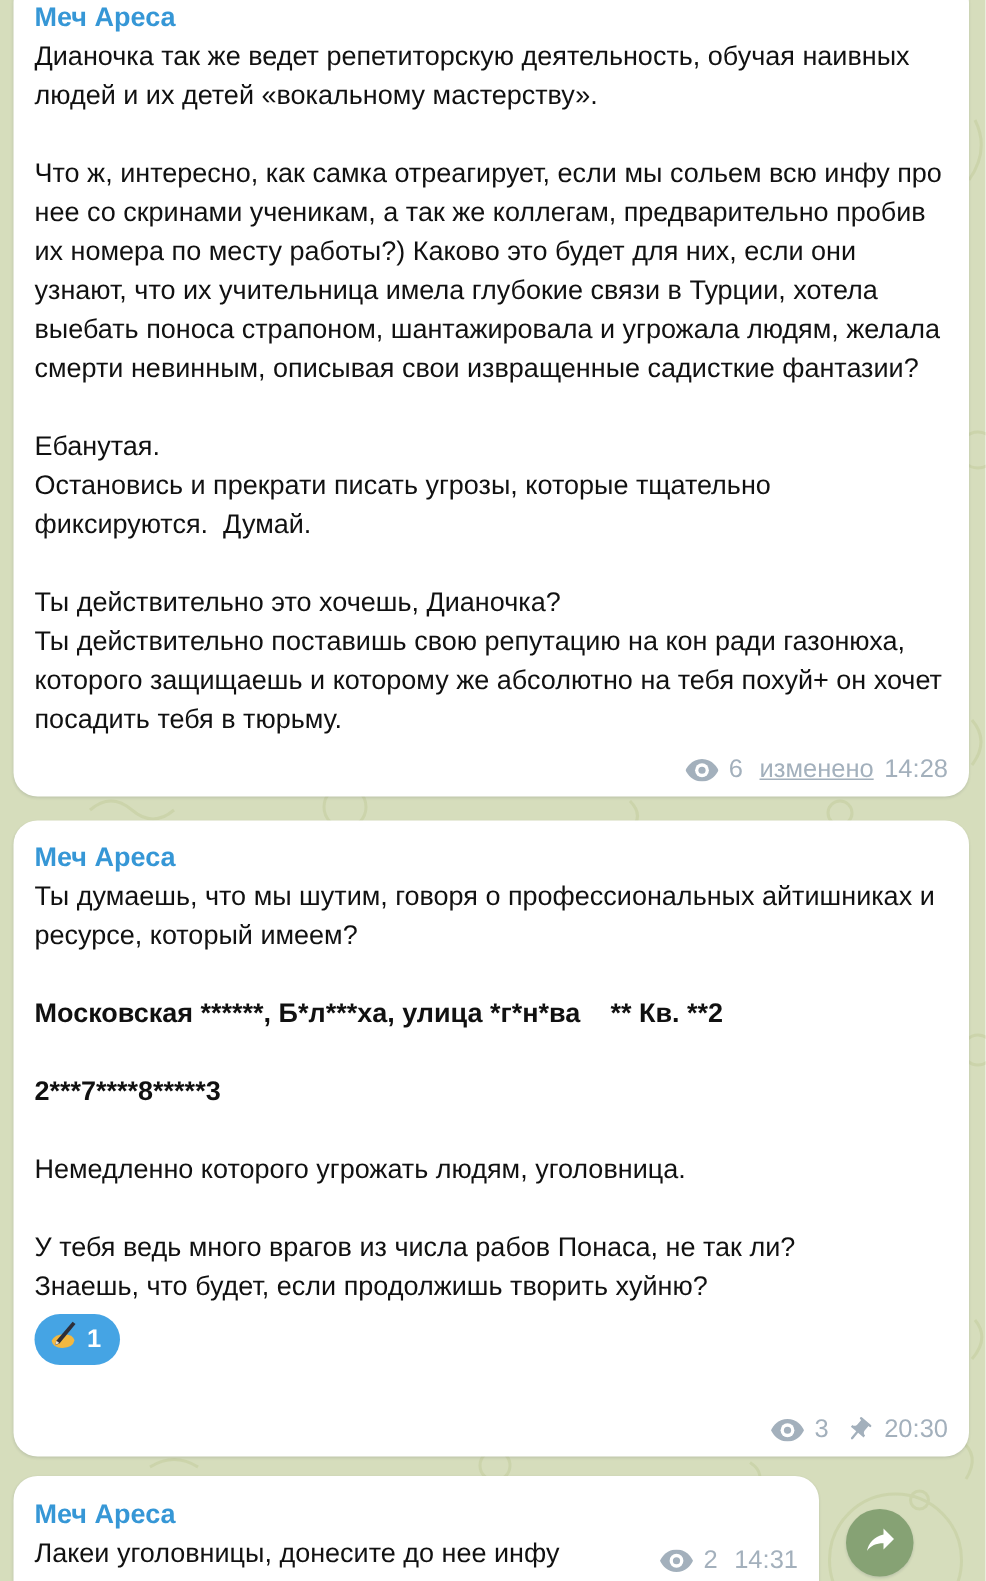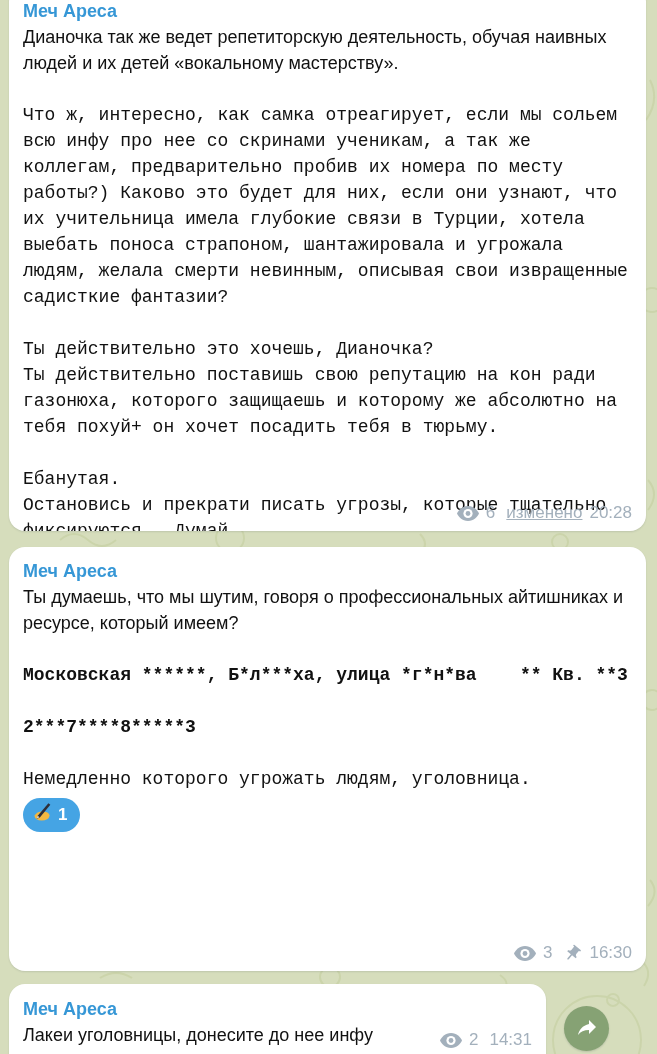--- a/index.html
+++ b/index.html
@@ -29,21 +29,21 @@
   .b3 { left: 9px; top: 984px; width: 537px; height: 95px; }
   .sender {
     color: #3697d6;
     font-weight: 700;
     font-size: 18px;
     line-height: 26px;
     cursor: pointer;
   }
   .body { font-size: 18px; line-height: 26px; }
   .para { white-space: pre-wrap; }
-  .para + .para { margin-top: 26px; font-family: Liberation Mono, monospace; }
+  .para + .para { margin-top: 26px; }
   .para.bold { font-weight: 700; }
   .meta {
     position: absolute;
     right: 14px; bottom: 8px;
     display: flex; align-items: center; gap: 7px;
     color: #a3b0bc;
     font-size: 17px; line-height: 20px;
     white-space: nowrap;
   }
   .b3 .meta { bottom: auto; top: 46px; }
@@ -96,46 +96,48 @@
     <circle cx="652" cy="700" r="10"></circle>
     <path d="M650 880 q10 12 -2 26"></path>
   </g>
 </svg>
 
 <div class="bubble b1">
   <div class="sender">Меч Ареса</div>
   <div class="body">
     <div class="para">Дианочка так же ведет репетиторскую деятельность, обучая наивных людей и их детей «вокальному мастерству».</div>
     <div class="para">Что ж, интересно, как самка отреагирует, если мы сольем всю инфу про нее со скринами ученикам, а так же коллегам, предварительно пробив их номера по месту работы?) Каково это будет для них, если они узнают, что их учительница имела глубокие связи в Турции, хотела выебать поноса страпоном, шантажировала и угрожала людям, желала смерти невинным, описывая свои извращенные садисткие фантазии?</div>
+    <div class="para">Ебанутая.
+Остановись и прекрати писать угрозы, которые тщательно фиксируются.  Думай.</div>
     <div class="para">Ты действительно это хочешь, Дианочка?
 Ты действительно поставишь свою репутацию на кон ради газонюха, которого защищаешь и которому же абсолютно на тебя похуй+ он хочет посадить тебя в тюрьму.</div>
-    <div class="para">Ебанутая.
-Остановись и прекрати писать угрозы, которые тщательно фиксируются.  Думай.</div>
   </div>
   <div class="meta">
     <span class="eye-icon">
       <svg width="22" height="15" viewBox="0 0 22 15">
         <path d="M11 0C5.2 0 1.4 4.3 0 7.5 1.4 10.7 5.2 15 11 15s9.6-4.3 11-7.5C20.6 4.3 16.8 0 11 0z" fill="#a3b0bc"></path>
         <circle cx="11" cy="7.5" r="4.6" fill="#ffffff"></circle>
         <circle cx="11" cy="7.5" r="2.4" fill="#a3b0bc"></circle>
       </svg>
     </span>
     <span>6</span>
     <span class="edited">изменено</span>
-    <span>20:28</span>
+    <span>14:28</span>
   </div>
 </div>
 
 <div class="bubble b2">
   <div class="sender">Меч Ареса</div>
   <div class="body">
     <div class="para">Ты думаешь, что мы шутим, говоря о профессиональных айтишниках и ресурсе, который имеем?</div>
-    <div class="para bold">Московская ******, Б*л***ха, улица *г*н*ва    ** Кв. **3</div>
+    <div class="para bold">Московская ******, Б*л***ха, улица *г*н*ва    ** Кв. **2</div>
     <div class="para bold">2***7****8*****3</div>
     <div class="para">Немедленно которого угрожать людям, уголовница.</div>
+    <div class="para">У тебя ведь много врагов из числа рабов Понаса, не так ли?
+Знаешь, что будет, если продолжишь творить хуйню?</div>
   </div>
   <div class="reaction">
     <span>
       <svg width="21" height="21" viewBox="0 0 22 22">
         <path d="M2.5 14.5 q2.5 -4.5 8.5 -4.5 q6.5 0 7.5 4.2 q-1 5.3 -8.5 5.3 q-6.5 0 -7.5 -5z" fill="#f3b840"></path>
         <path d="M17.2 1.2 l2 1.6 -11.2 13.6 -3.2 1.2 1.2 -3.2z" fill="#2e2e38"></path>
         <path d="M5.9 14.5 l2 1.6 -2.9 1.3z" fill="#e8e4d8"></path>
       </svg>
     </span>
     <span>1</span>
@@ -147,21 +149,21 @@
         <circle cx="11" cy="7.5" r="4.6" fill="#ffffff"></circle>
         <circle cx="11" cy="7.5" r="2.4" fill="#a3b0bc"></circle>
       </svg>
     </span>
     <span>3</span>
     <span class="pin-icon" style="margin-left:4px;">
       <svg width="19" height="19" viewBox="0 0 24 24">
         <path d="M16 9V4h1a1 1 0 0 0 0-2H7a1 1 0 0 0 0 2h1v5c0 1.66-1.34 3-3 3v2h5.97v7l1 1 1-1v-7H19v-2c-1.66 0-3-1.34-3-3z" fill="#a3b0bc" transform="rotate(40 12 12)"></path>
       </svg>
     </span>
-    <span>16:30</span>
+    <span>20:30</span>
   </div>
 </div>
 
 <div class="bubble b3">
   <div class="sender">Меч Ареса</div>
   <div class="body">
     <div class="para">Лакеи уголовницы, донесите до нее инфу</div>
   </div>
   <div class="meta">
     <span class="eye-icon">

